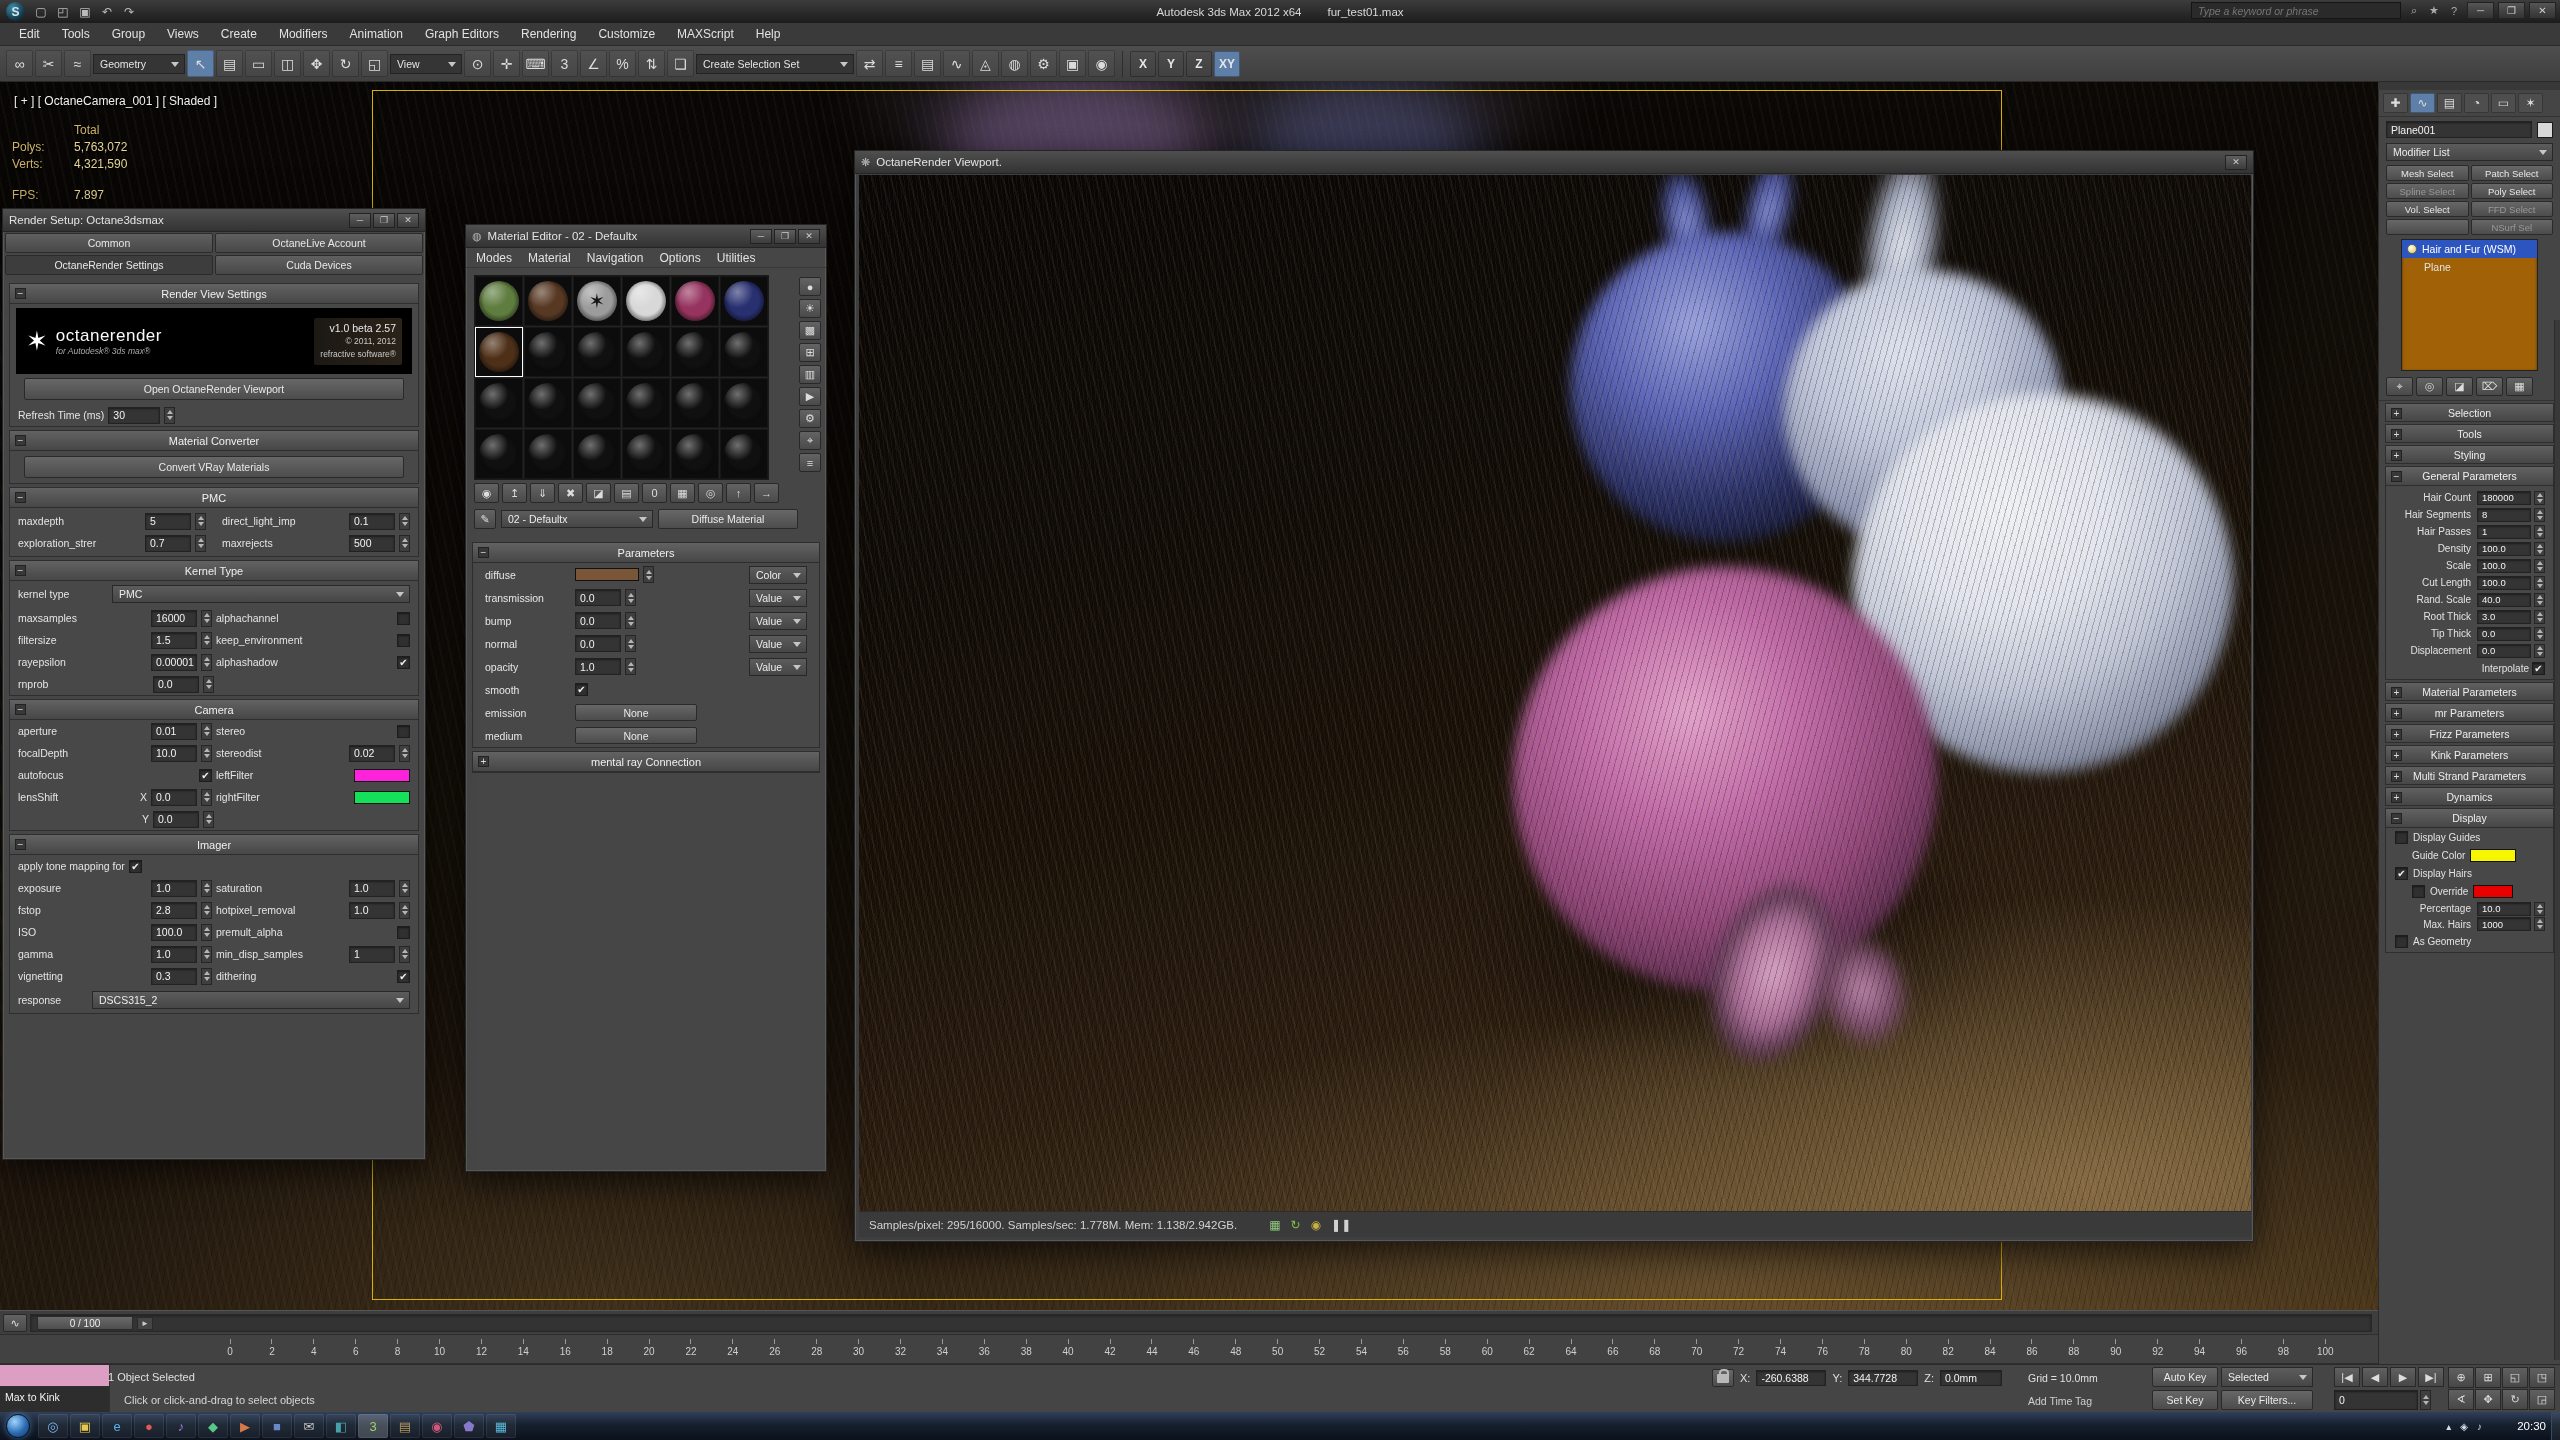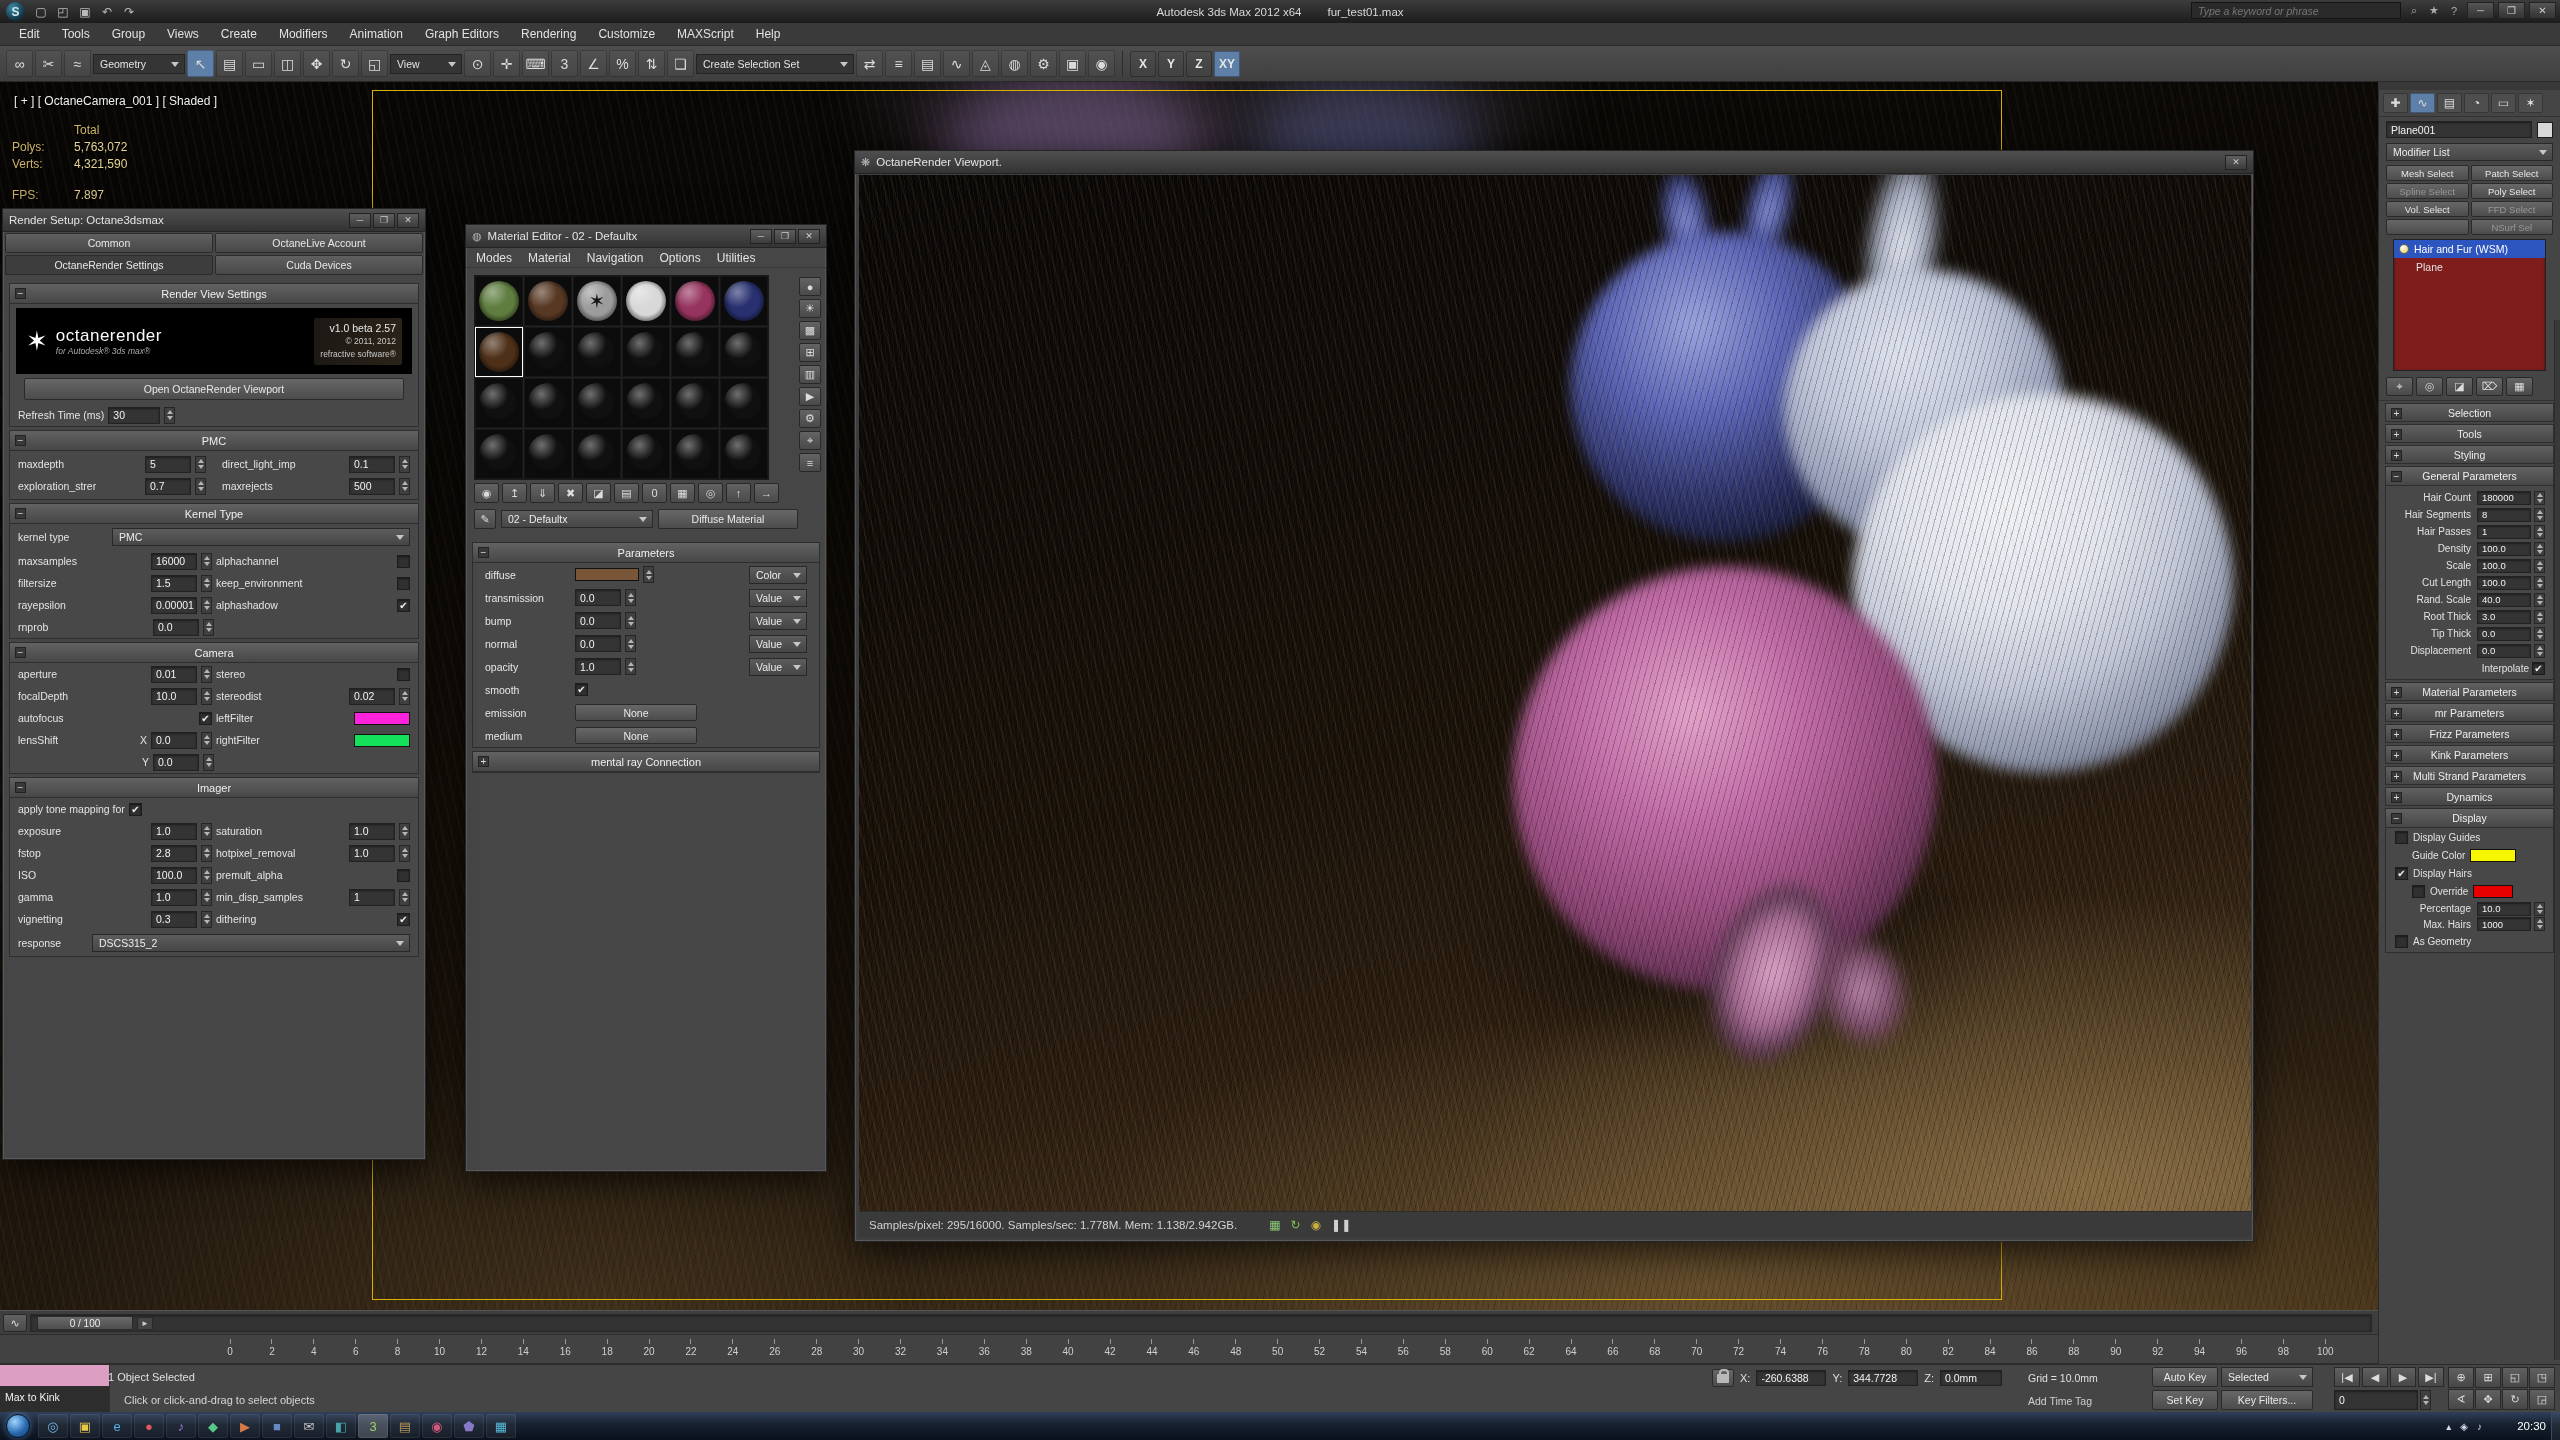--- a/index.html
+++ b/index.html
@@ -119,21 +119,21 @@
 
 .cpanel{position:absolute;left:2378px;top:90px;width:182px;height:1274px;background:#454545;border-left:1px solid #2b2b2b;font-size:10px;color:#e2e2e2}
 .ctabs{display:flex;gap:2px;padding:3px 4px;border-bottom:1px solid #333}
 .ctab{width:25px;height:20px;display:flex;align-items:center;justify-content:center;font-size:12px;background:rgba(255,255,255,.05);border:1px solid rgba(0,0,0,.3);border-radius:2px;color:#ddd}
 .cname{display:flex;align-items:center;gap:5px;padding:4px 7px}
 .cname .fld{flex:1}
 .objsw{width:16px;height:16px;border:1px solid #1a1a1a}
 .modlist{margin:1px 7px}
 .btnset{display:grid;grid-template-columns:1fr 1fr;gap:2px;margin:4px 7px}
 .setbtn{height:16px;font-size:9.5px}
-.stack{margin:4px 14px;height:132px;background:#7f1d1d;border:1px solid #222;box-shadow:inset 0 1px 3px rgba(0,0,0,.5);overflow:hidden}
+.stack{margin:4px 22px;height:132px;background:#a16207;border:1px solid #222;box-shadow:inset 0 1px 3px rgba(0,0,0,.5);overflow:hidden}
 .stkrow{height:18px;display:flex;align-items:center;gap:5px;padding:0 5px;font-size:10.5px}
 .stkrow.sel{background:#2d55c0;color:#fff}
 .bulb{width:10px;height:10px;border-radius:50%;background:radial-gradient(circle at 35% 30%,#fff,#e8d878 70%);border:1px solid #666;flex:none}
 .stacktools{display:flex;gap:3px;padding:2px 7px 4px;border-bottom:1px solid #333}
 .stacktools .micon{width:27px;height:19px}
 .gprow{height:17px;display:flex;align-items:center;padding:0 8px;gap:3px}
 .gprow .lb{flex:1;text-align:right;padding-right:3px;white-space:nowrap;overflow:hidden}
 .gprow .fld{width:54px;height:14px;font-size:9.5px}
 .gprow .spn{height:14px}
 .dr-row{height:18px;display:flex;align-items:center;padding:0 9px;gap:5px}
@@ -577,20 +577,27 @@
             <div class="sm">© 2011, 2012</div>
             <div class="sm">refractive software®</div>
           </span>
         </div>
         <div class="btn" style="margin:4px 14px;height:22px">Open OctaneRender Viewport</div>
         <div class="r2">
           <span>Refresh Time (ms)</span>
           <span class="fld w52">30</span>
           <span class="spn"></span>
         </div>
+      </div>
+      <div class="roll open">
+        <div class="rhdr">
+            <span class="pm"></span>
+            <span>Material Converter</span>
+          </div>
+        <div class="btn" style="margin:5px 14px;height:22px">Convert VRay Materials</div>
       </div>
       <div class="roll open">
         <div class="rhdr">
             <span class="pm"></span>
             <span>PMC</span>
           </div>
         <div style="display:grid;grid-template-columns:1fr 1fr;padding:2px 0">
 
             <span class="r2" style="height:22px">
               <span class="lb" style="flex:1">maxdepth</span>

